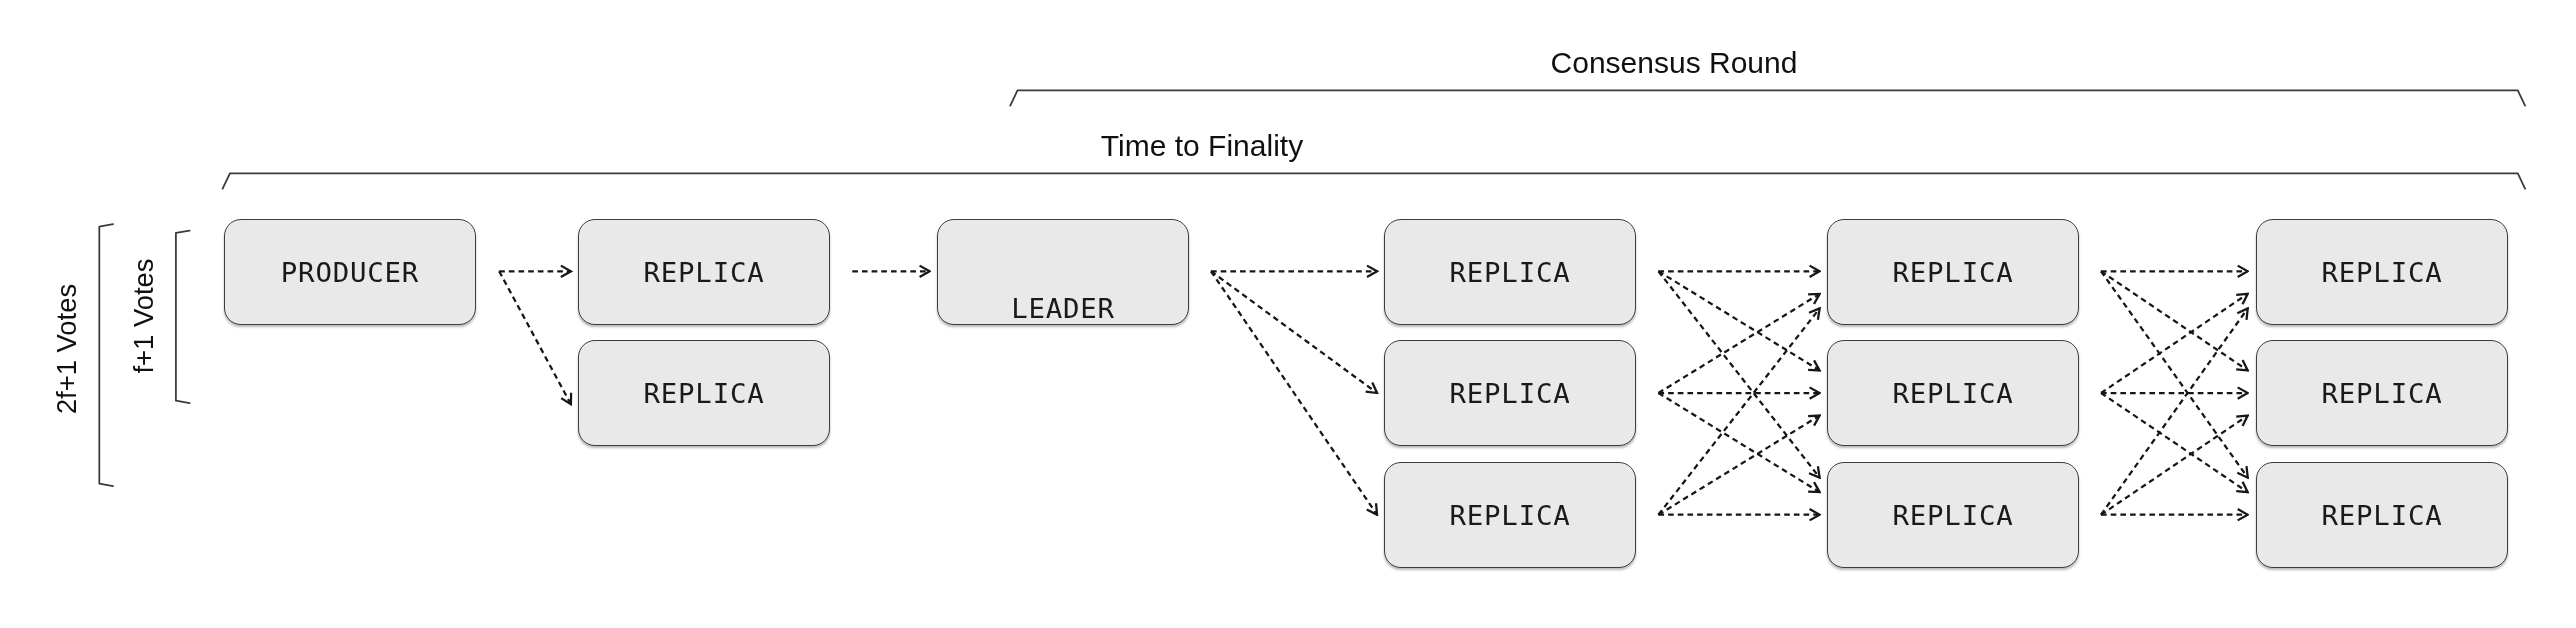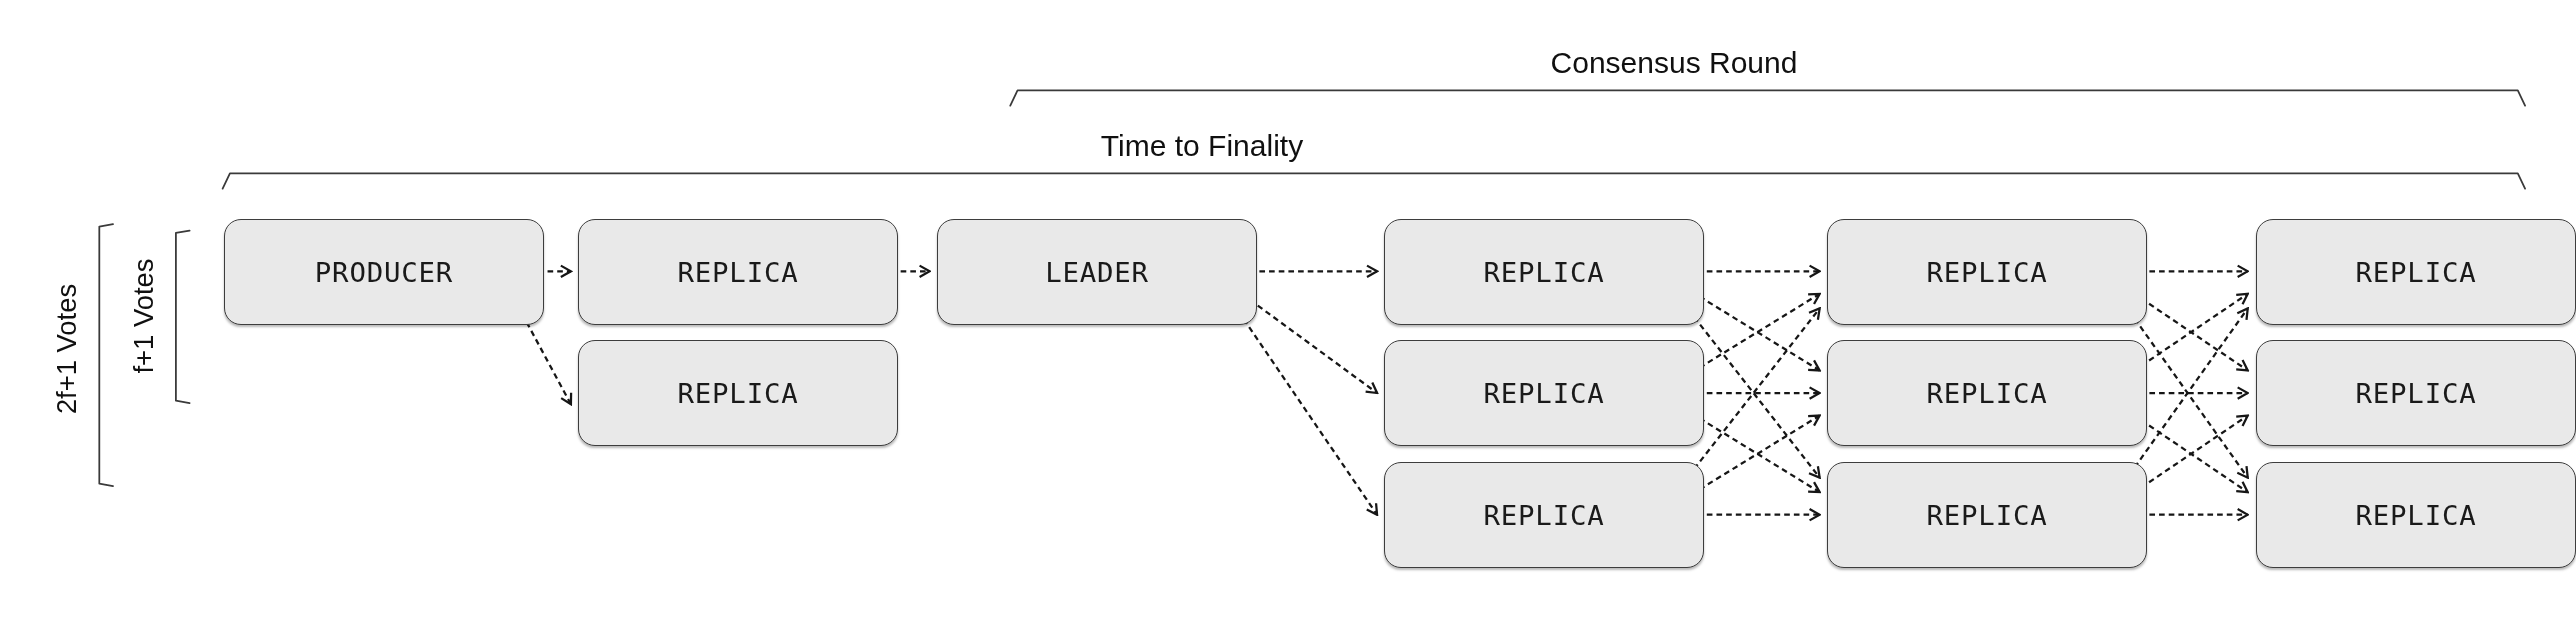--- a/index.html
+++ b/index.html
@@ -8,21 +8,21 @@
     width:2576px;height:628px;
     background:var(--bg,#ffffff);
     overflow:hidden;
     font-family:"Liberation Sans",sans-serif;
   }
   .lines-layer{position:absolute;left:0;top:0;width:2576px;height:628px;}
   .bracket{fill:none;stroke:var(--line,#3a3a3a);stroke-width:2.2;stroke-linejoin:round;stroke-linecap:round;}
   .edge{fill:none;stroke:var(--arrow,#161616);stroke-width:2.8;stroke-dasharray:7 5;}
   .node{
     position:absolute;
-    width:320px;height:106px;
+    width:252px;height:106px;
     box-sizing:border-box;
     display:flex;align-items:center;justify-content:center;
     background:var(--box-fill,#e9e9e9);
     border:1.6px solid var(--box-border,#3d3d3d);
     border-radius:17px;
     box-shadow:0 2.4px 2.4px -0.8px rgba(0,0,0,0.28);
   }
   .node span{
     font-family:"DejaVu Sans Mono","Liberation Mono",monospace;
     font-size:27.4px;letter-spacing:0.8px;
@@ -87,21 +87,21 @@
   <div id="nodes-layer">
       <div class="node" style="left: 224px; top: 219px;">
         <span>PRODUCER</span>
       </div>
       <div class="node" style="left: 578px; top: 219px;">
         <span>REPLICA</span>
       </div>
       <div class="node" style="left: 578px; top: 340px;">
         <span>REPLICA</span>
       </div>
-      <div class="node" style="left: 937px; top: 219px;">
+      <div class="node" style="left: 937px; top: 219px; align-items: flex-end;">
         <span>LEADER</span>
       </div>
       <div class="node" style="left: 1384px; top: 219px;">
         <span>REPLICA</span>
       </div>
       <div class="node" style="left: 1384px; top: 340px;">
         <span>REPLICA</span>
       </div>
       <div class="node" style="left: 1384px; top: 462px;">
         <span>REPLICA</span>

